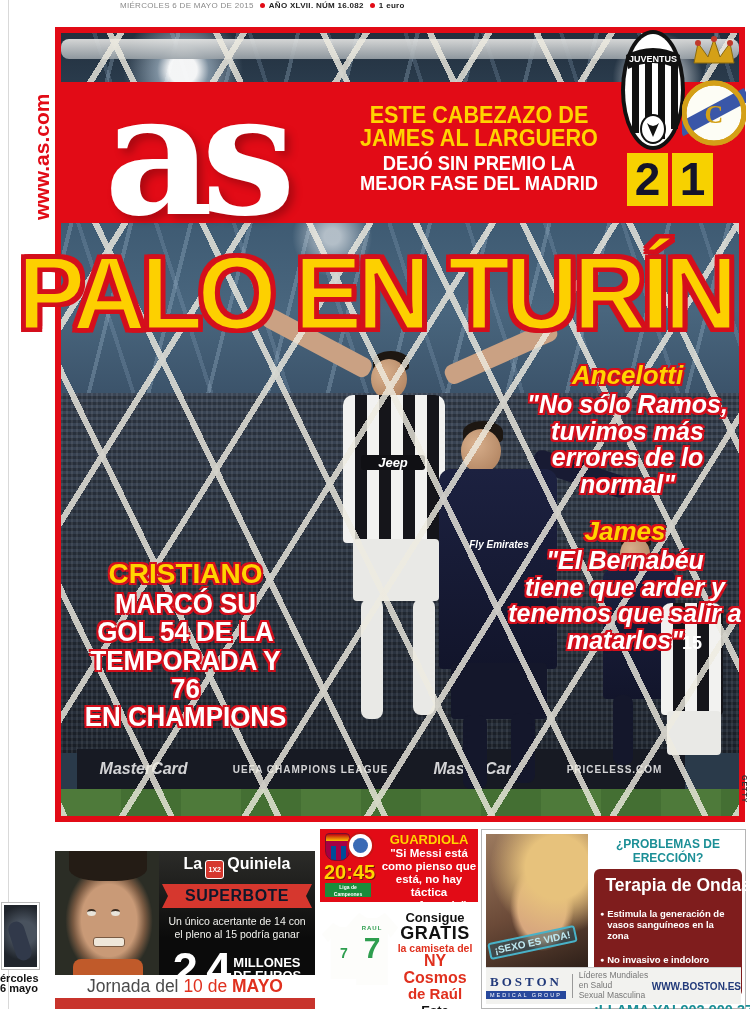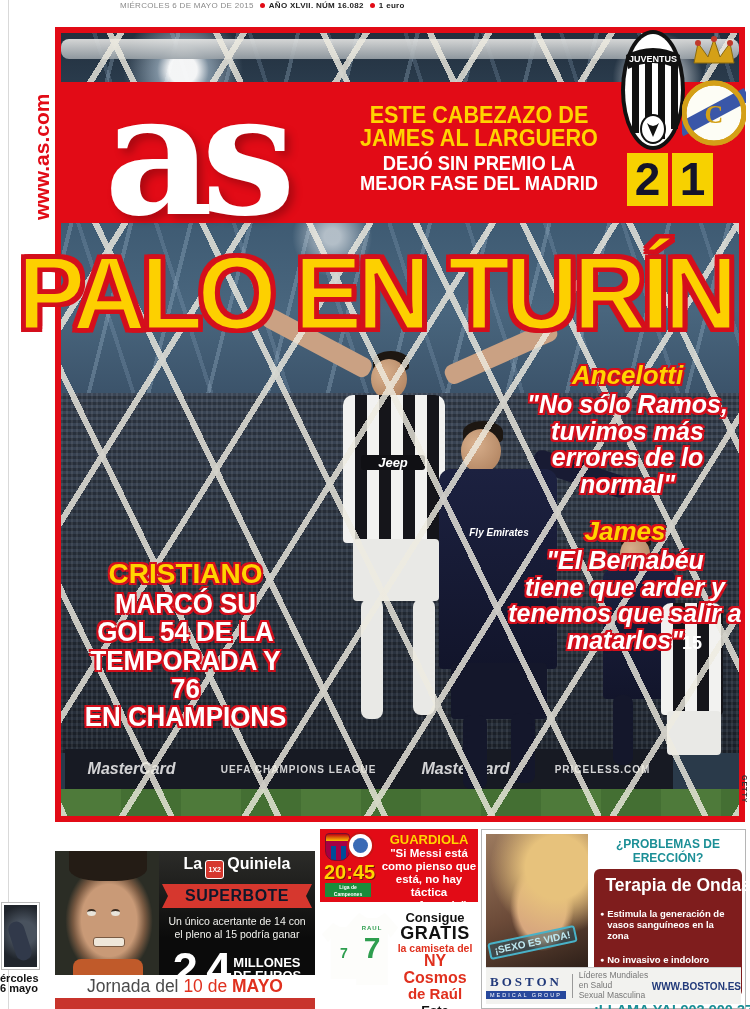--- a/index.html
+++ b/index.html
@@ -25,21 +25,21 @@
         repeating-linear-gradient(104deg, transparent 0 54px, rgba(170,195,215,.28) 54px 58px),
         repeating-linear-gradient(72deg, transparent 0 70px, rgba(150,175,200,.22) 70px 74px),
         linear-gradient(180deg,#222f3d 0%,#3c5870 45%,#49667e 75%,#3a5168 100%);}
   .crossbar{position:absolute;left:0;top:6px;width:678px;height:20px;border-radius:8px;
        background:linear-gradient(180deg,#e8e8e6,#9aa2a8);opacity:.9;}
   .crowd{position:absolute;left:0;top:360px;width:678px;height:360px;
        background:
         repeating-linear-gradient(90deg, rgba(255,255,255,.07) 0 2px, transparent 2px 5px),
         repeating-linear-gradient(0deg, rgba(0,0,0,.28) 0 3px, transparent 3px 6px),
         linear-gradient(180deg,#3b4656 0%,#2e3744 60%,#232a35 100%);}
-  .boards{position:absolute;left:4px;top:716px;width:608px;height:40px;background:#171a23;
+  .boards{position:absolute;left:16px;top:716px;width:608px;height:40px;background:#171a23;
        display:flex;align-items:center;justify-content:space-around;}
   .board-txt{color:rgba(245,245,245,.85);font-weight:bold;font-size:16px;font-style:italic;white-space:nowrap;}
   .board-txt.small{font-size:10px;font-style:normal;letter-spacing:1px;}
   .pitch{position:absolute;left:0;top:756px;width:678px;height:27px;
        background:repeating-linear-gradient(90deg,#4e7a3a 0 60px,#446f33 60px 120px);}
 
   
   .head{position:absolute;border-radius:50%;background:radial-gradient(circle at 35% 35%,#d8af8c,#a97b58);}
   .hair{position:absolute;border-radius:50% 50% 20% 20%;background:#1d1712;}
   .torso-stripe{position:absolute;border-radius:10px 10px 4px 4px;
@@ -203,21 +203,21 @@
         </div>
         <div class="shorts-w" style="left:292px;top:506px;width:86px;height:62px;"></div>
         <div class="limb" style="left:300px;top:566px;width:22px;height:120px;background:#e9e9e6;"></div>
         <div class="limb" style="left:352px;top:566px;width:22px;height:116px;background:#e9e9e6;"></div>
       </div>
       <div>
         <div class="hair" style="left:402px;top:388px;width:40px;height:22px;"></div>
         <div class="head" style="left:400px;top:396px;width:40px;height:44px;"></div>
         <div class="limb" style="left:470px;top:430px;width:100px;height:22px;background:#181b33;transform:rotate(18deg);"></div>
         <div class="torso-dark" style="left:378px;top:436px;width:118px;height:200px;">
-          <div class="patch" style="left:20px;top:58px;width:80px;font-size:10px;font-style:italic;">Fly Emirates</div>
+          <div class="patch" style="left:20px;top:70px;width:80px;font-size:10px;font-style:italic;">Fly Emirates</div>
         </div>
         <div class="shorts-d" style="left:390px;top:630px;width:96px;height:56px;"></div>
         <div class="limb" style="left:402px;top:682px;width:24px;height:74px;background:#14172b;"></div>
         <div class="limb" style="left:450px;top:680px;width:24px;height:70px;background:#14172b;"></div>
       </div>
       <div>
         <div class="hair" style="left:560px;top:498px;width:30px;height:16px;"></div>
         <div class="head" style="left:559px;top:504px;width:30px;height:34px;"></div>
         <div class="torso-dark" style="left:542px;top:534px;width:72px;height:132px;"></div>
         <div class="limb" style="left:552px;top:662px;width:20px;height:70px;background:#14172b;"></div>

